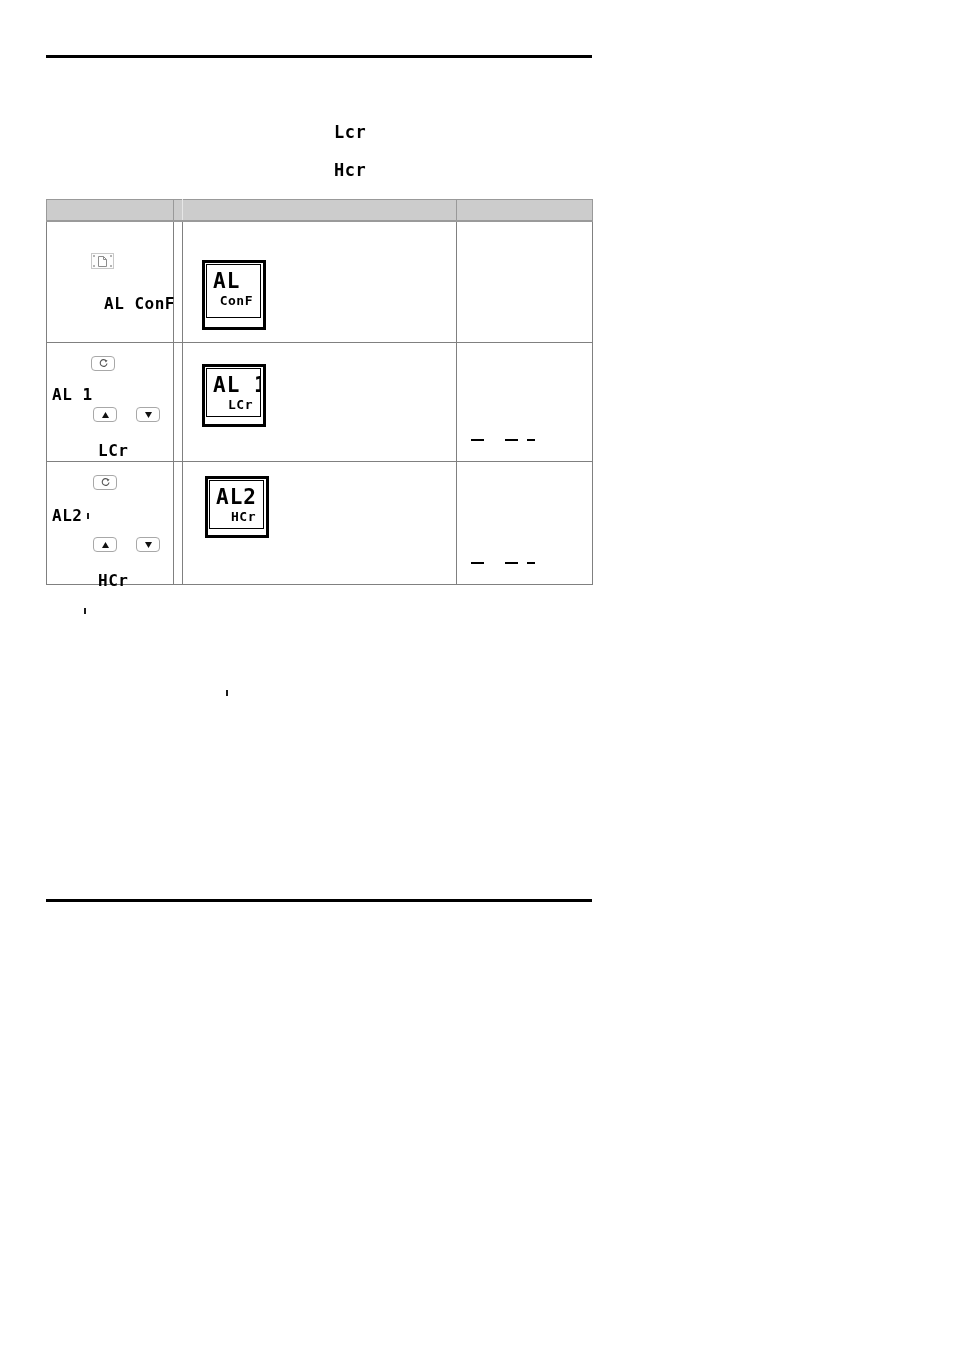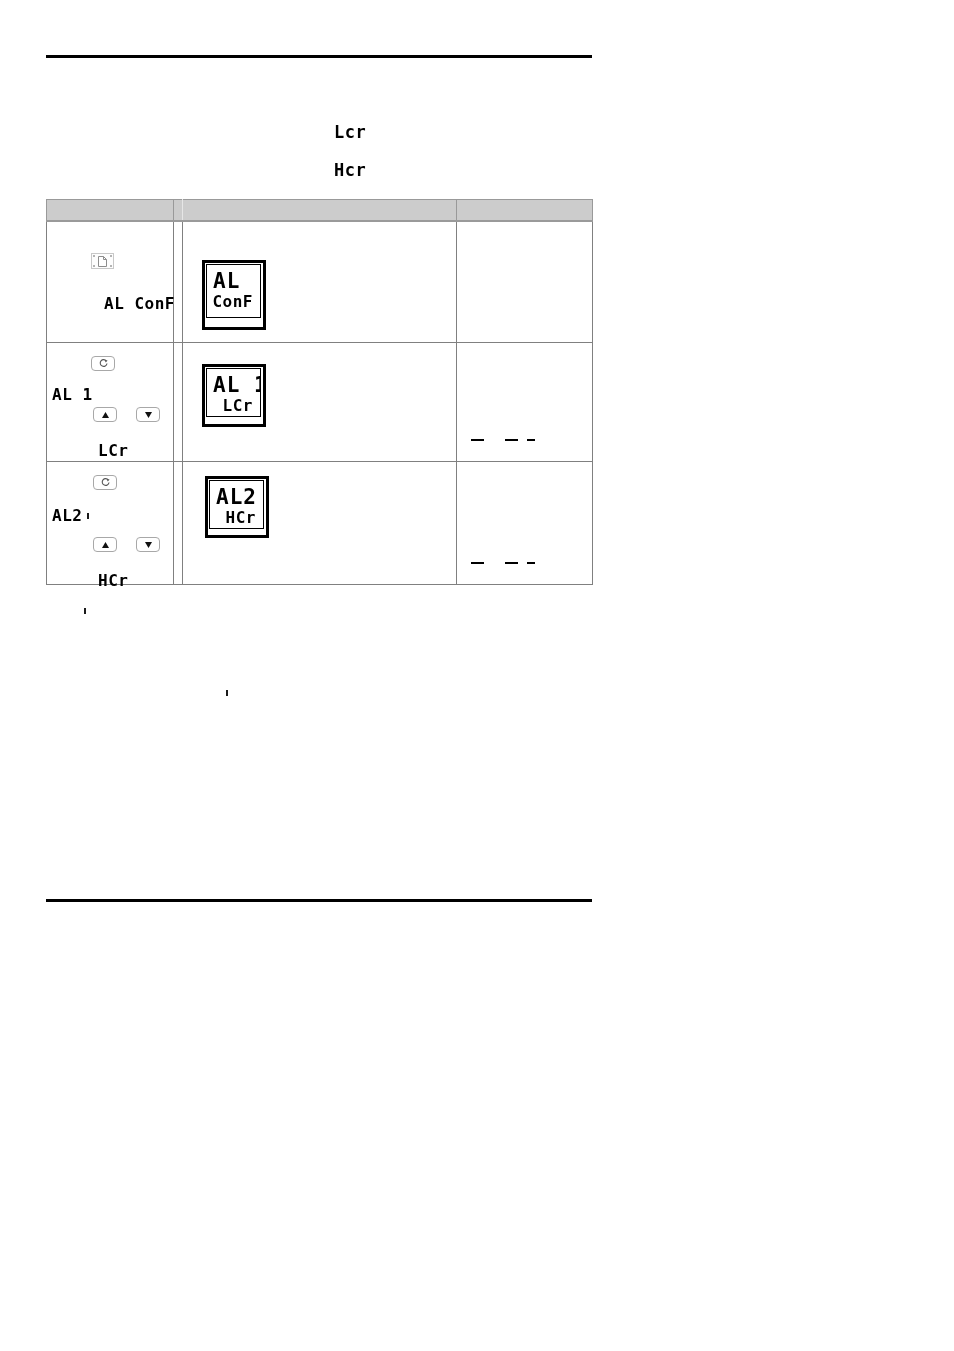--- a/index.html
+++ b/index.html
@@ -158,21 +158,21 @@
   }
   .lcd-line {
     position: absolute;
     font-family: "DejaVu Sans Mono", "Liberation Mono", monospace;
     font-weight: 700;
     line-height: 1;
     white-space: pre;
     color: #000000;
   }
   .lcd-line.l1 { font-size: 21px; left: 6px;  top: 6px; letter-spacing: 1px; }
-  .lcd-line.l2 { font-size: 16px; right: 7px; top: 29px; letter-spacing: 0.5px; }
+  .lcd-line.l2 { font-size: 13px; right: 7px; top: 29px; letter-spacing: 0.5px; }
 
   
   .dash-group {
     position: absolute;
     display: flex;
     align-items: center;
   }
   .dash {
     background: #000000;
     height: 2px;

